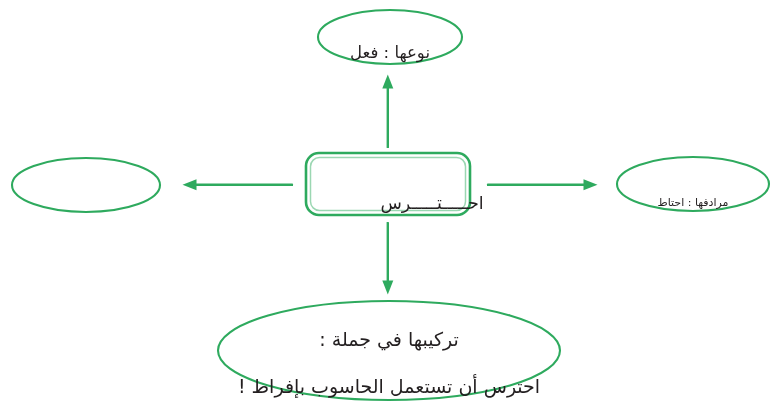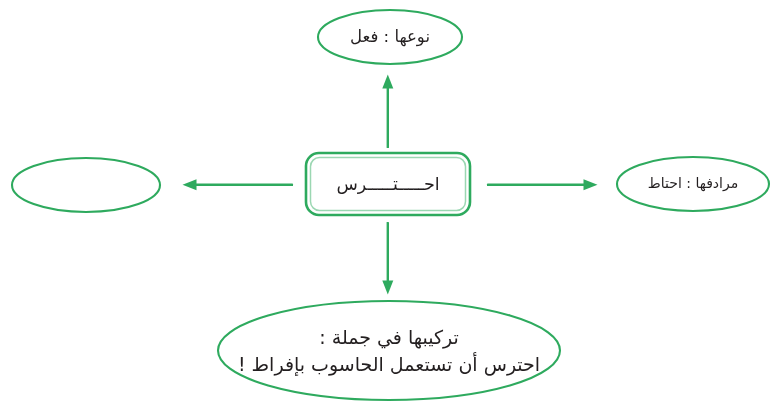--- a/index.html
+++ b/index.html
@@ -23,40 +23,41 @@
     inset: 0;
     width: 780px;
     height: 408px;
     display: block;
   }
   .node-label {
     position: absolute;
     display: flex;
     flex-direction: column;
     align-items: center;
-    justify-content: center;
+    justify-content: flex-end;
     text-align: center;
     color: #231f20;
     direction: rtl;
     unicode-bidi: isolate;
     white-space: nowrap;
     pointer-events: none;
   }
   .node-label .line {
     display: block;
     line-height: 1.42;
   }
   
   #center-node-label {
     left: 305px;
     top: 152px;
     width: 166px;
     height: 64px;
     font-size: 17.5px;
     letter-spacing: 0px;
+    padding-left: 44px;
   }
   
   #top-node-label {
     left: 318px;
     top: 10px;
     width: 144px;
     height: 54px;
     font-size: 16.5px;
   }
   #left-node-label {
@@ -64,31 +65,31 @@
     top: 158px;
     width: 148px;
     height: 54px;
     font-size: 16.5px;
   }
   #right-node-label {
     left: 617px;
     top: 157px;
     width: 152px;
     height: 54px;
-    font-size: 14px;
+    font-size: 11px;
   }
   #bottom-node-label {
     left: 218px;
     top: 301px;
     width: 342px;
     height: 99px;
     font-size: 19px;
   }
   #bottom-node-label .line + .line {
-    margin-top: 0;
+    margin-top: 20px;
   }
 </style>
 </head>
 <body>
 
 <div id="diagram-root">
 
   <svg id="diagram-svg" viewBox="0 0 780 408" xmlns="http://www.w3.org/2000/svg">
 
     <g fill="#2eaa5e" stroke="none">

